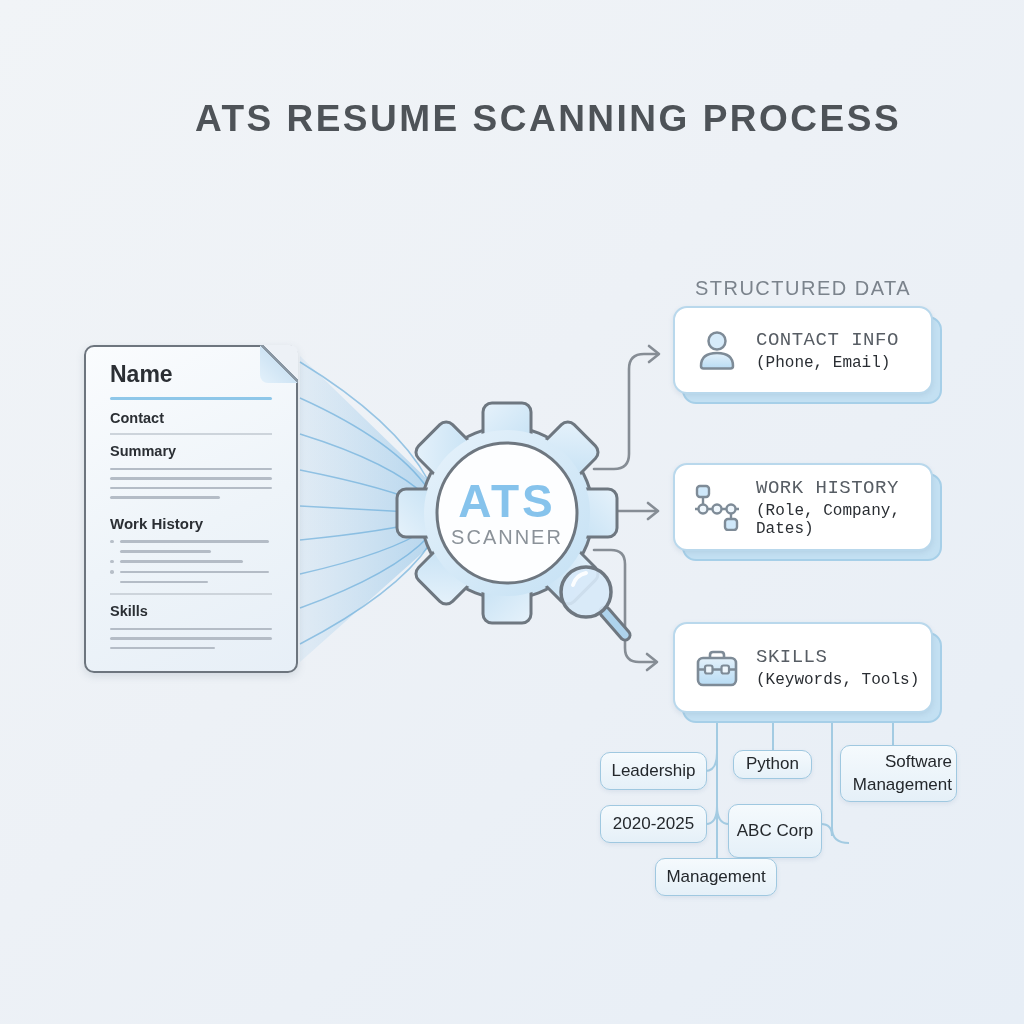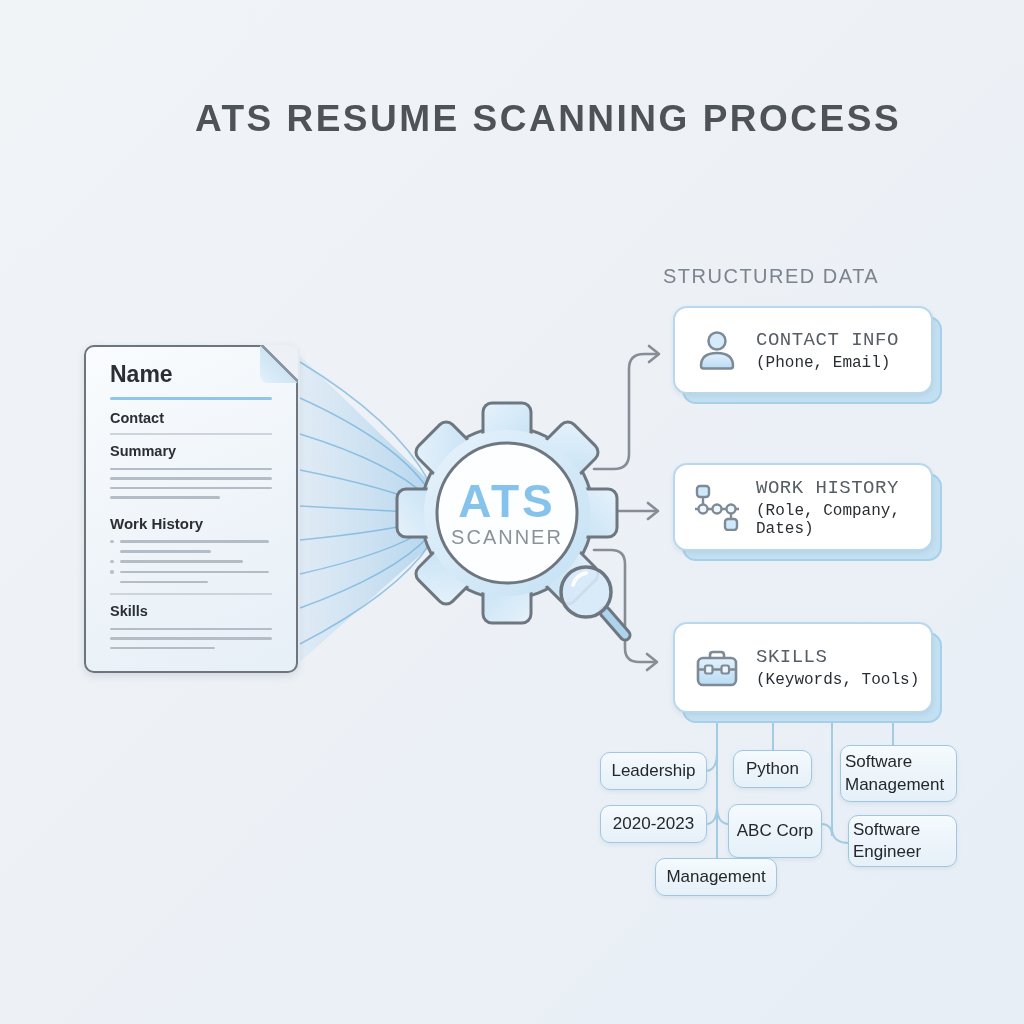--- a/index.html
+++ b/index.html
@@ -11,22 +11,22 @@
   }
   .stage { position:absolute; inset:0; }
 
   
   .title {
     position:absolute; top:98px; left:0; width:100%;
     text-align:center; font-size:37px; font-weight:600;
     letter-spacing:2.5px; color:#4e5358;margin-left:36px;
   }
   .sd-label {
-    position:absolute; top:265px; left:663px; width:280px;
-    text-align:left; font-size:20px; font-weight:500;
+    position:absolute; top:277px; left:663px; width:280px;
+    text-align:center; font-size:20px; font-weight:500;
     letter-spacing:1.5px; color:#7b838c;
   }
 
   
   svg.overlay { position:absolute; top:0; left:0; pointer-events:none; }
 
   
   .doc {
     position:absolute; left:84px; top:345px; width:214px; height:328px;
     background: linear-gradient(155deg, #fafcfe 0%, #eef4f9 55%, #e7eff7 100%);
@@ -73,25 +73,25 @@
   #card-work    { left:673px; top:463px; height:88px; }
   #card-skills  { left:673px; top:622px; height:91px; }
 
   
   .tag {
     position:absolute;
     background:linear-gradient(180deg,#f5fafd 0%, #e5f0f8 100%);
     border:1.5px solid #9fc8e0; border-radius:10px;
     box-shadow:0 2px 4px rgba(120,150,180,0.15);
     display:flex; align-items:center; justify-content:center;
-    font-size:17px; color:#24282c; text-align:left; line-height:1.3;
+    font-size:17px; color:#24282c; text-align:right; line-height:1.3;
     padding:2px 4px;
   }
   #tag-leadership { left:600px; top:752px; width:107px; height:38px; }
-  #tag-python     { left:733px; top:750px; width:79px;  height:38px; }
+  #tag-python     { left:733px; top:750px; width:79px;  height:29px; }
   #tag-projmgmt   { left:840px; top:745px; width:117px; height:57px; }
   #tag-dates      { left:600px; top:805px; width:107px; height:38px; }
   #tag-abccorp    { left:728px; top:804px; width:94px;  height:54px; }
   #tag-software   { left:848px; top:815px; width:109px; height:52px; }
   #tag-management { left:655px; top:858px; width:122px; height:38px; }
 </style>
 </head>
 <body>
 
 <div class="stage">
@@ -262,18 +262,17 @@
       <div>
         <div class="card-title">SKILLS</div>
         <div class="card-sub">(Keywords, Tools)</div>
       </div>
     </div>
   </div>
 
   <div class="tag" id="tag-leadership">Leadership</div>
   <div class="tag" id="tag-python">Python</div>
   <div class="tag" id="tag-projmgmt">Software Management</div>
-  <div class="tag" id="tag-dates">2020-2023</div>
+  <div class="tag" id="tag-dates">2020-2025</div>
   <div class="tag" id="tag-abccorp">ABC Corp</div>
-  <div class="tag" id="tag-software">Software Engineer</div>
   <div class="tag" id="tag-management">Management</div>
 
 </div>
 
 </body></html>

